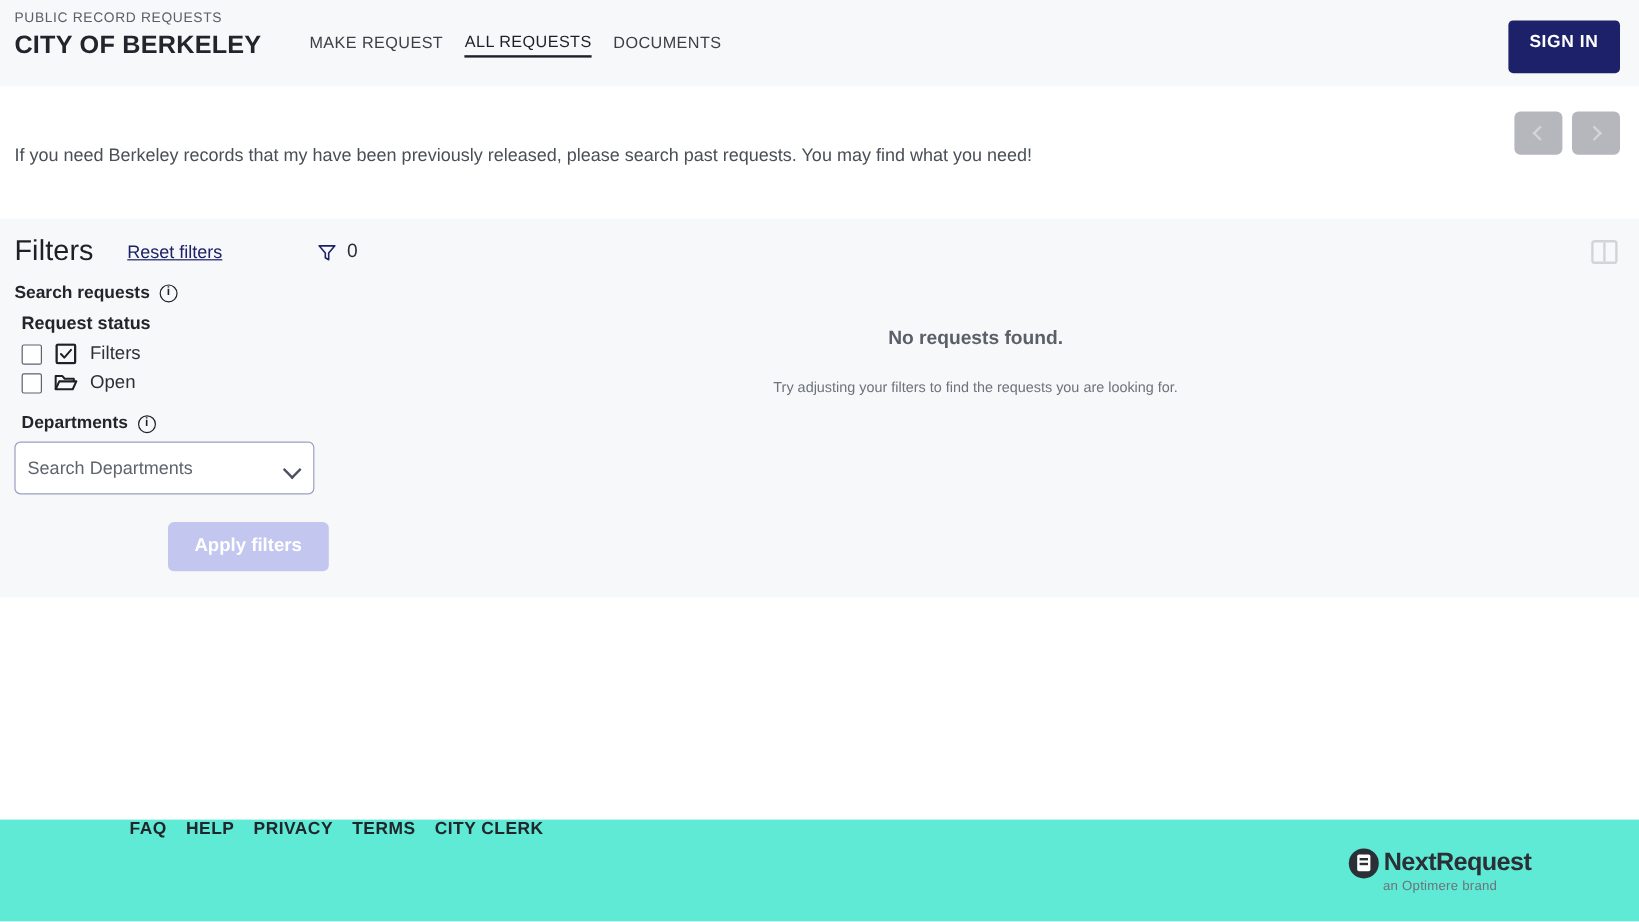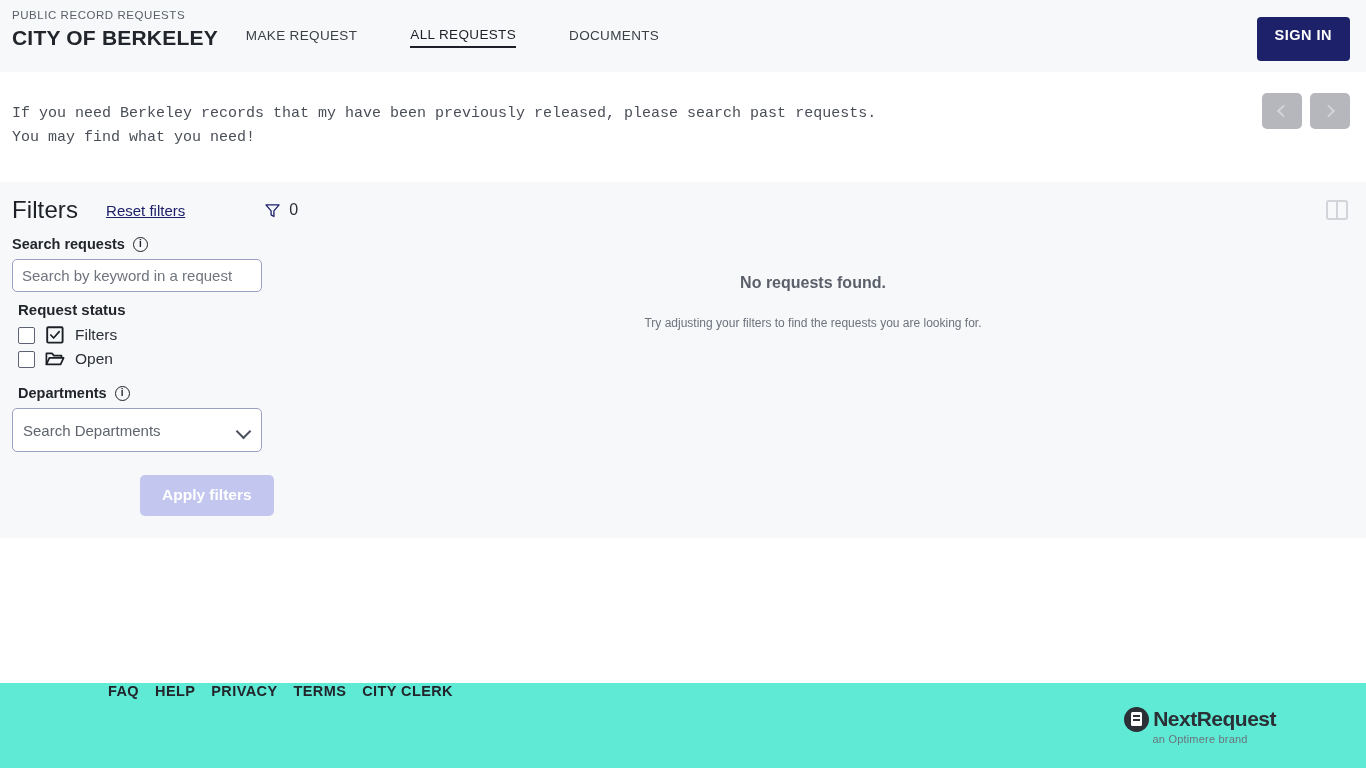--- a/index.html
+++ b/index.html
@@ -37,22 +37,22 @@
   .brand-title {
     font-size: 21px;
     font-weight: 700;
     letter-spacing: 0.2px;
     color: #22252b;
     line-height: 24px;
   }
   .nav {
     display: flex;
     align-items: center;
-    gap: 53px;
-    margin-left: 28px;
+    gap: 18px;
+    margin-left: 40px;
     padding-top: 27px;
   }
   .nav-item {
     font-size: 13.5px;
     letter-spacing: 0.35px;
     color: #3b3f46;
     text-transform: uppercase;
     text-decoration: none;
     padding-bottom: 4px;
     cursor: pointer;
@@ -103,26 +103,25 @@
   .chev-down::before {
     content: "";
     position: absolute;
     left: 3px; top: 1px;
     width: 13px; height: 13px;
     border-right: 2.6px solid #1d2026;
     border-bottom: 2.6px solid #1d2026;
     transform: rotate(45deg);
   }
   .hero-sub {
-    margin-top: 4px;
+    margin-top: 20px;
     font-size: 15px;
     line-height: 24px;
     color: #4a4f57;
     max-width: 880px;
-    font-family: Liberation Mono, monospace;
   }
   .pager {
     position: absolute;
     right: 16px;
     top: 21px;
     display: flex;
     gap: 8px;
   }
   .pager-btn {
     width: 40px; height: 36px;
@@ -458,21 +457,20 @@
     </div>
 
     <div class="filters-body">
 
       <div class="filters-col">
         
         <div class="field-label">
           <span>Search requests</span>
           <i class="info-ico">i</i>
         </div>
-        <input class="text-input" type="text" placeholder="Search by keyword in a request" style="">
 
         
         <div class="group-label">Request status</div>
 
         <div class="check-row">
           <span class="cbox"></span>
           <svg class="status-ico" viewBox="0 0 20 18">
             <rect x="2.2" y="1.2" width="15.4" height="15.4" rx="1" fill="none" stroke="#1d2026" stroke-width="1.9"></rect>
             <path d="M5.8 9 L8.6 12 L14.2 5.6" fill="none" stroke="#1d2026" stroke-width="1.7" stroke-linecap="round" stroke-linejoin="round"></path>
           </svg>

